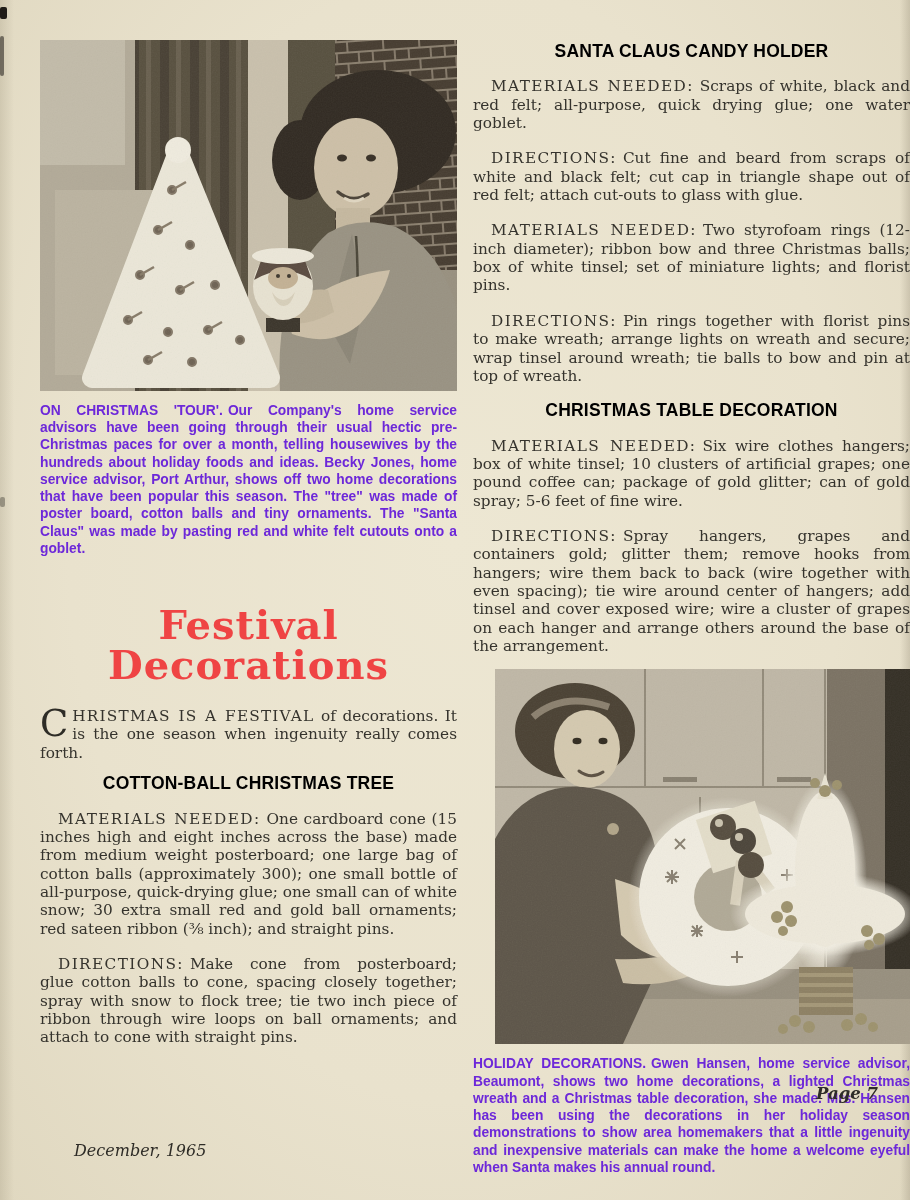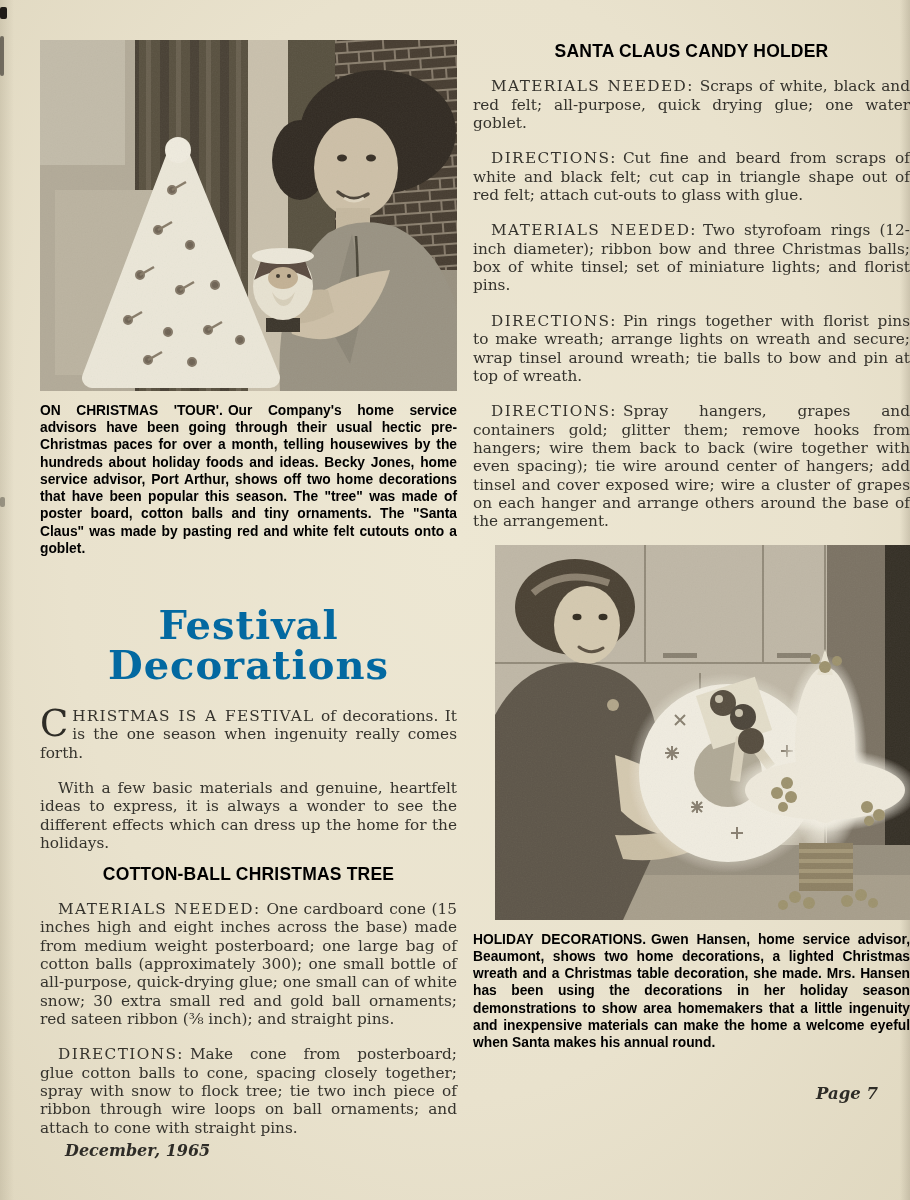--- a/index.html
+++ b/index.html
@@ -21,30 +21,30 @@
   
   .photo{position:relative;overflow:hidden;background:#6e6659;}
   .photo svg{display:block;}
   .photo1{width:417px;height:351px;margin-top:40px;}
   .photo2{width:415px;height:375px;margin-top:14px;margin-left:auto;}
 
   
   .caption{
     font-family:"Liberation Sans", sans-serif;
     font-weight:bold;font-size:13.8px;line-height:1.25;
-    text-align:justify;color:#000000;
+    text-align:justify;color:#6d28d9;
     margin:11px 0 0 0;
   }
   .caption .cap-lead{margin-right:5px;}
 
   
   .article-title{
     font-family:"DejaVu Serif", serif;font-weight:600;
     font-size:40px;line-height:1;letter-spacing:1px;
-    text-align:center;color:#0369a1;
+    text-align:center;color:#ef4444;
     margin:48px 0 0 0;
   }
   .body-par{
     font-size:15.3px;line-height:1.2;text-align:justify;
     margin:17px 0 0 0;text-indent:18px;
   }
   .intro-par{margin-top:22px;text-indent:0;}
   .dropcap{
     float:left;font-size:37px;line-height:30px;
     padding:2px 4px 0 0;color:#2e2c26;
@@ -55,22 +55,22 @@
     font-family:"Liberation Sans", sans-serif;font-weight:bold;
     font-size:17.5px;line-height:1.05;letter-spacing:0.2px;
     text-align:center;color:#000000;
     margin:16px 0 0 0;
   }
   .sec-heading.first-left{margin-top:12px;}
   .col-right .sec-heading.first-right{margin-top:42px;}
 
   
   .footer-date{
-    position:absolute;left:65px;top:1141px;
-    font-family:"DejaVu Serif", serif;font-style:italic;font-weight:bold;
+    position:absolute;left:74px;top:1141px;
+    font-family:"DejaVu Serif", serif;font-style:italic;font-weight:normal;
     font-size:16px;color:#2e2c27;
   }
   .footer-page{
     position:absolute;right:32px;top:1084px;
     font-family:"DejaVu Serif", serif;font-style:italic;font-weight:bold;
     font-size:16.5px;color:#2e2c27;
   }
 
   
   .edge-mark{position:absolute;background:#1f1c17;border-radius:2px;}
@@ -178,36 +178,37 @@
           </g>
         </svg>
       </div>
 
       <p class="caption"><span class="cap-lead">ON CHRISTMAS 'TOUR'.</span><span>Our Company's home service advisors have been going through their usual hectic pre-Christmas paces for over a month, telling housewives by the hundreds about holiday foods and ideas. Becky Jones, home service advisor, Port Arthur, shows off two home decorations that have been popular this season. The "tree" was made of poster board, cotton balls and tiny ornaments. The "Santa Claus" was made by pasting red and white felt cutouts onto a goblet.</span></p>
 
       <h1 class="article-title">Festival Decorations</h1>
 
       <p class="body-par intro-par"><span class="dropcap">C</span><span class="lead-caps">HRISTMAS IS A FESTIVAL</span> <span>of decorations. It is the one season when ingenuity really comes forth.</span></p>
 
-      <p class="body-par">With a few basic materials and genuine, heartfelt ideas to express, it is always a wonder to see the different effects which can dress up the home for the holidays.</p>
 
       <h2 class="sec-heading first-left">COTTON-BALL CHRISTMAS TREE</h2>
       <p class="body-par"><span class="lead">MATERIALS NEEDED:</span><span>One cardboard cone (15 inches high and eight inches across the base) made from medium weight posterboard; one large bag of cotton balls (approximately 300); one small bottle of all-purpose, quick-drying glue; one small can of white snow; 30 extra small red and gold ball ornaments; red sateen ribbon (⅜ inch); and straight pins.</span></p>
       <p class="body-par"><span class="lead">DIRECTIONS:</span><span>Make cone from posterboard; glue cotton balls to cone, spacing closely together; spray with snow to flock tree; tie two inch piece of ribbon through wire loops on ball ornaments; and attach to cone with straight pins.</span></p>
     </div>
 
     <div class="col-right">
 
       <h2 class="sec-heading first-right">SANTA CLAUS CANDY HOLDER</h2>
       <p class="body-par"><span class="lead">MATERIALS NEEDED:</span><span>Scraps of white, black and red felt; all-purpose, quick drying glue; one water goblet.</span></p>
       <p class="body-par"><span class="lead">DIRECTIONS:</span><span>Cut fine and beard from scraps of white and black felt; cut cap in triangle shape out of red felt; attach cut-outs to glass with glue.</span></p>
 
       <p class="body-par"><span class="lead">MATERIALS NEEDED:</span><span>Two styrofoam rings (12-inch diameter); ribbon bow and three Christmas balls; box of white tinsel; set of miniature lights; and florist pins.</span></p>
       <p class="body-par"><span class="lead">DIRECTIONS:</span><span>Pin rings together with florist pins to make wreath; arrange lights on wreath and secure; wrap tinsel around wreath; tie balls to bow and pin at top of wreath.</span></p>
 
+      <h2 class="sec-heading">CHRISTMAS TABLE DECORATION</h2>
+      <p class="body-par"><span class="lead">MATERIALS NEEDED:</span><span>Six wire clothes hangers; box of white tinsel; 10 clusters of artificial grapes; one pound coffee can; package of gold glitter; can of gold spray; 5-6 feet of fine wire.</span></p>
       <p class="body-par"><span class="lead">DIRECTIONS:</span><span>Spray hangers, grapes and containers gold; glitter them; remove hooks from hangers; wire them back to back (wire together with even spacing); tie wire around center of hangers; add tinsel and cover exposed wire; wire a cluster of grapes on each hanger and arrange others around the base of the arrangement.</span></p>
 
       <div class="photo photo2">
         <svg width="415" height="375" viewBox="0 0 415 375" xmlns="http://www.w3.org/2000/svg">
           <defs>
             <radialGradient id="fluff" cx="50%" cy="50%" r="50%">
               <stop offset="0%" stop-color="#f7f3e7" stop-opacity="1"></stop>
               <stop offset="70%" stop-color="#f7f3e7" stop-opacity="0.95"></stop>
               <stop offset="100%" stop-color="#f7f3e7" stop-opacity="0"></stop>
             </radialGradient>

